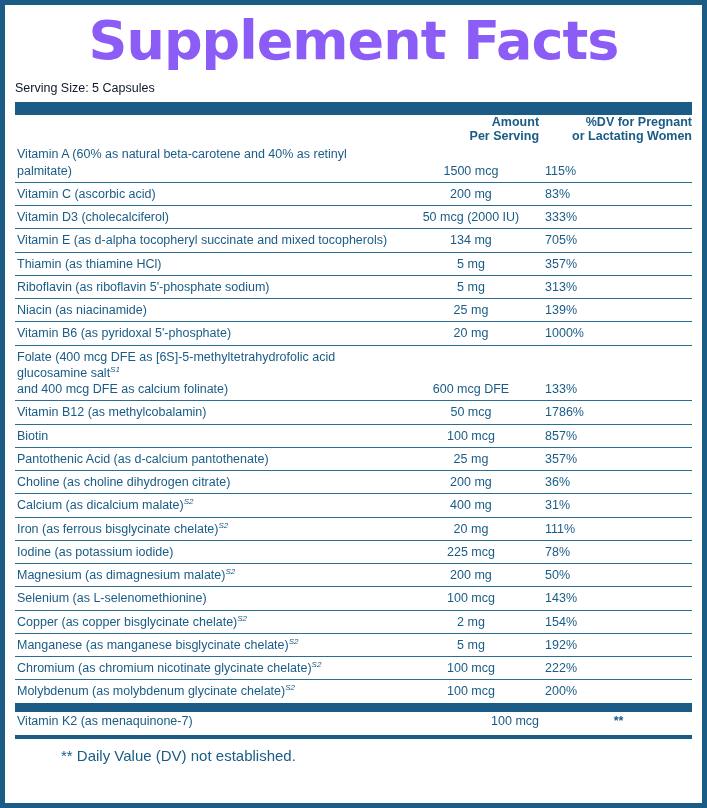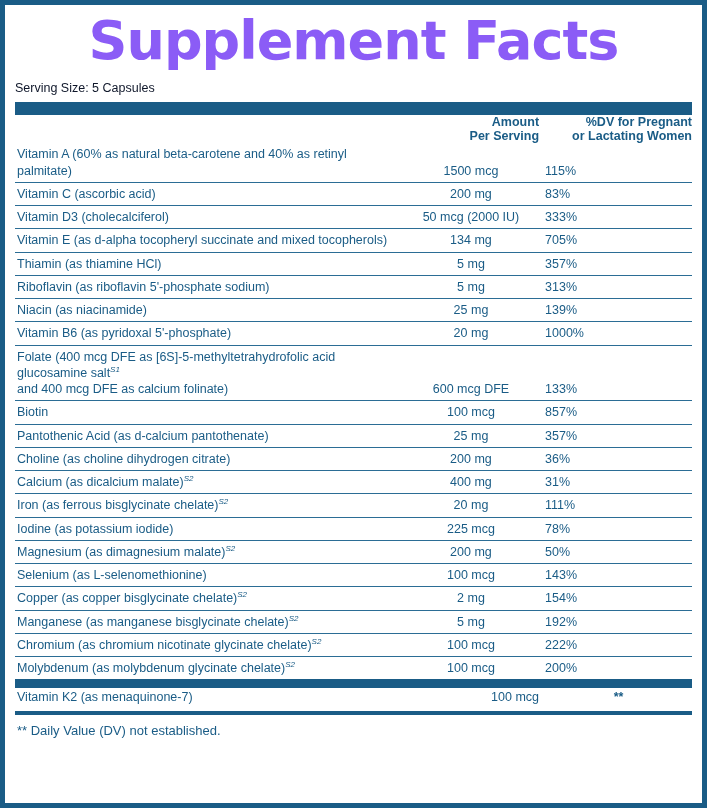--- a/index.html
+++ b/index.html
@@ -128,23 +128,24 @@
     text-align: center;
     white-space: nowrap;
     font-weight: bold;
   }
   .thinbar {
     height: 4px;
     background: #1a5c86;
     margin: 0 0 0 0;
   }
   .footnote {
-    font-size: 13px;
+    font-size: 15px;
     color: #1a5c86;
     padding: 8px 0 0 2px;
+    margin-left: 44px;
   }
 </style>
 </head>
 <body>
 
 <div class="panel">
   <div class="inner">
 
     <div class="title">Supplement Facts</div>
 
@@ -208,20 +209,25 @@
             <td>Vitamin B6 (as pyridoxal 5'-phosphate)</td>
             <td class="amt">20 mg</td>
             <td class="dv">1000%</td>
           </tr>
           <tr class="item">
             <td>Folate (400 mcg DFE as [6S]-5-methyltetrahydrofolic acid glucosamine salt<sup>S1</sup><br>and 400 mcg DFE as calcium folinate)</td>
             <td class="amt">600 mcg DFE</td>
             <td class="dv">133%</td>
           </tr>
           <tr class="item">
+            <td>Vitamin B12 (as methylcobalamin)</td>
+            <td class="amt">50 mcg</td>
+            <td class="dv">1786%</td>
+          </tr>
+          <tr class="item">
             <td>Biotin</td>
             <td class="amt">100 mcg</td>
             <td class="dv">857%</td>
           </tr>
           <tr class="item">
             <td>Pantothenic Acid (as d-calcium pantothenate)</td>
             <td class="amt">25 mg</td>
             <td class="dv">357%</td>
           </tr>
           <tr class="item">

